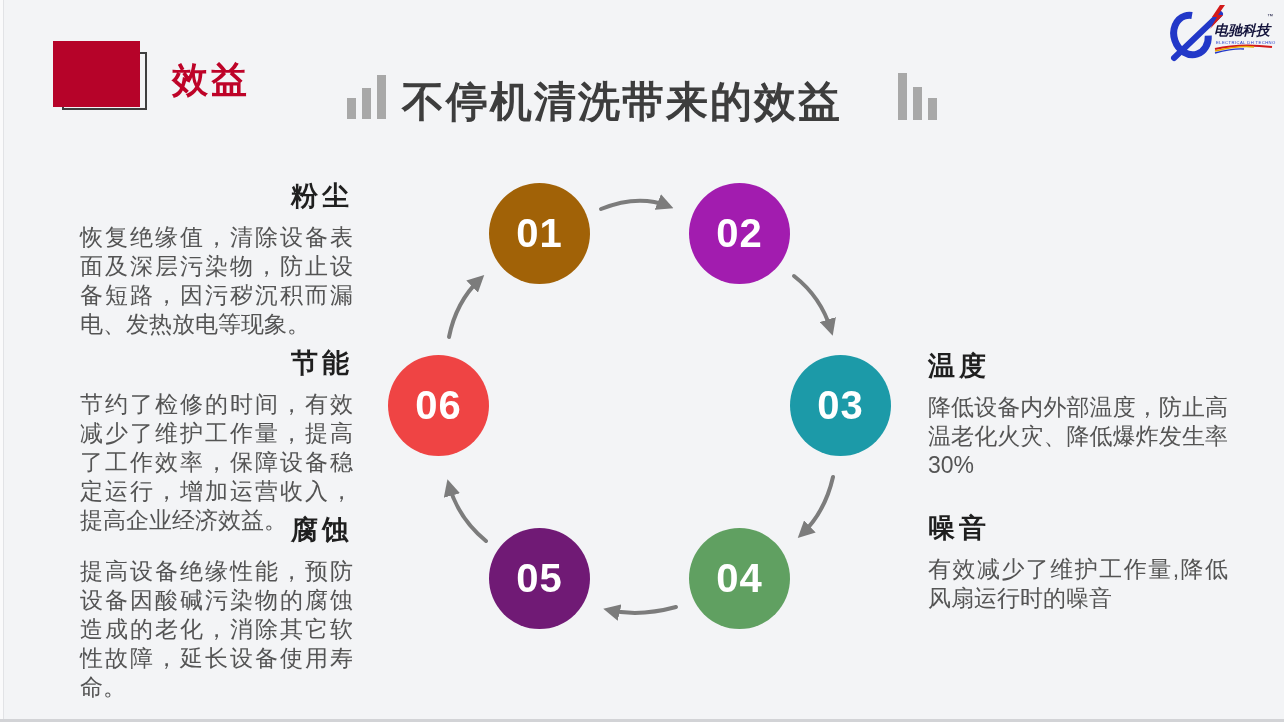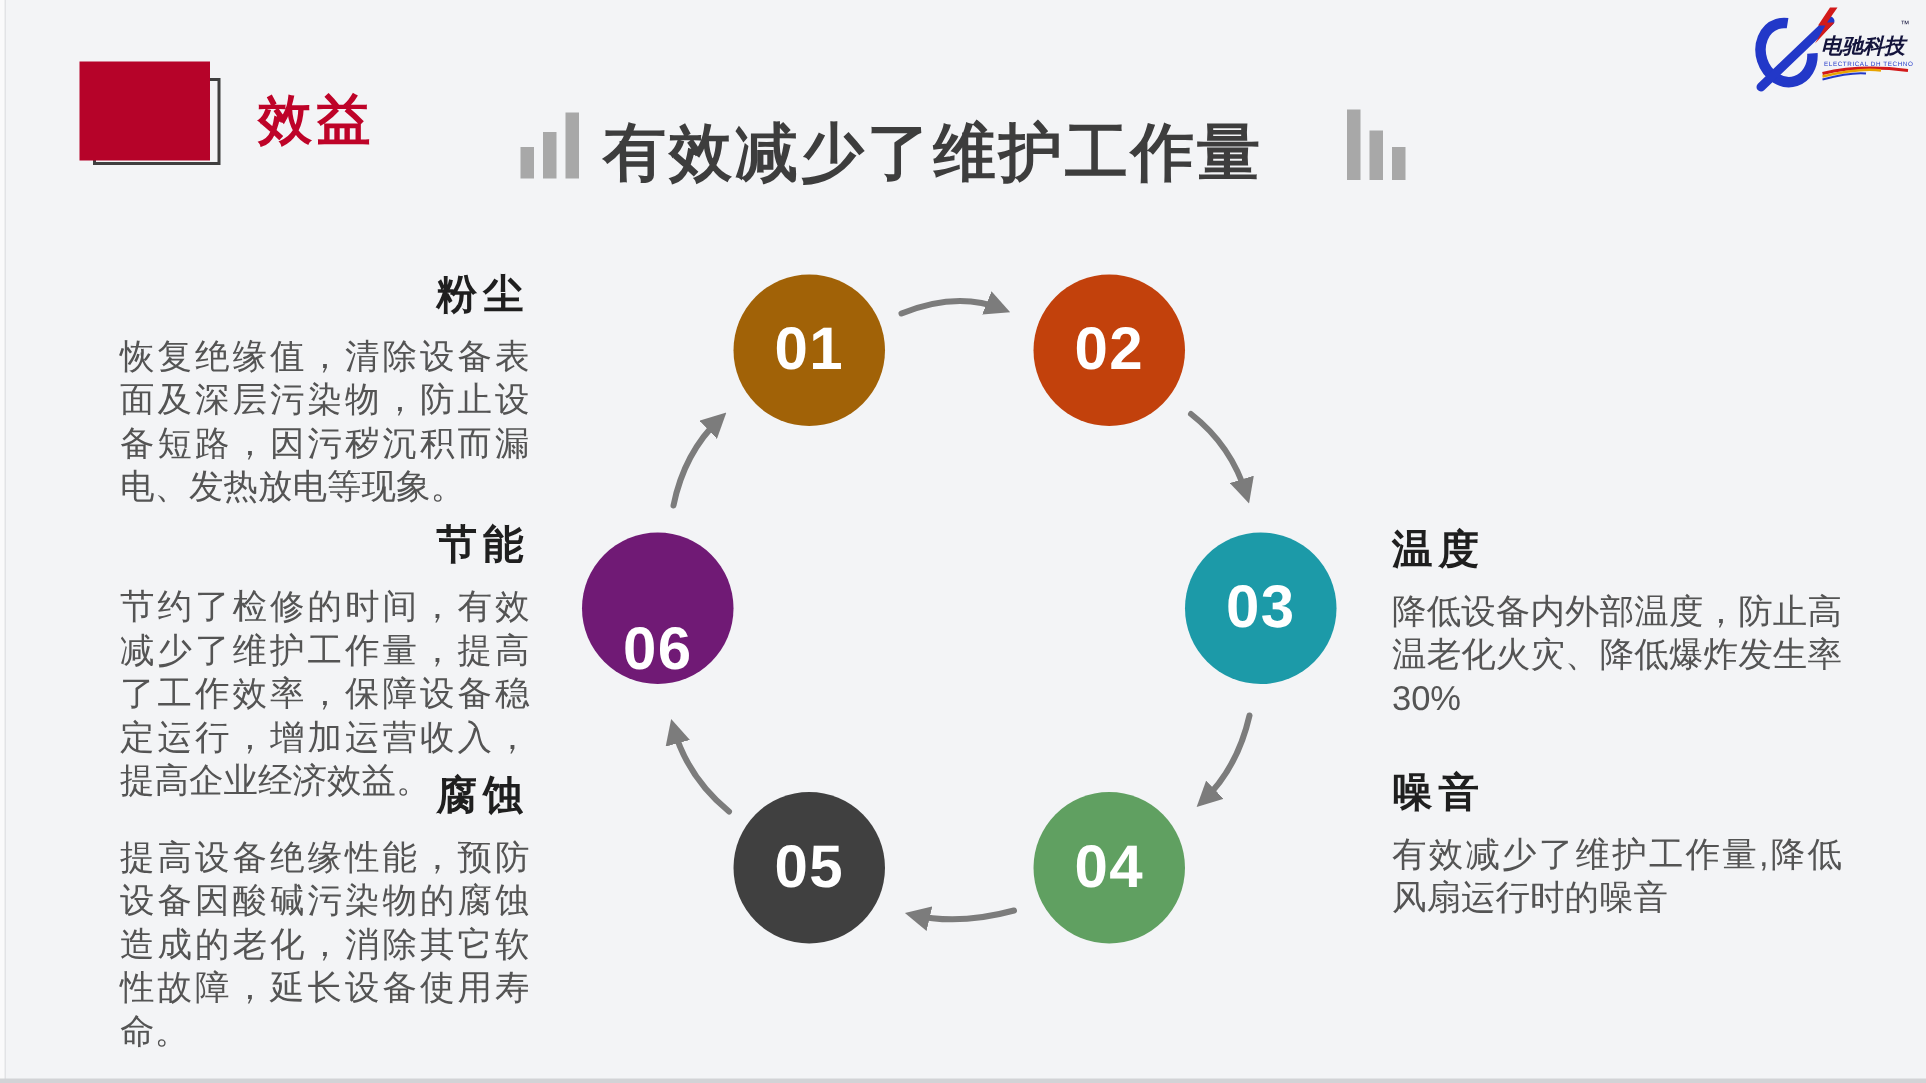--- a/index.html
+++ b/index.html
@@ -63,21 +63,21 @@
 
 <div class="badge-outline"></div>
 <div class="badge-rect"></div>
 <div class="badge-label">效益</div>
 
 <div class="bars bars-left">
   <div class="b1"></div>
     <div class="b2"></div>
     <div class="b3"></div>
 </div>
-<h1 class="main-title">有效减少了维护工作量</h1>
+<h1 class="main-title">不停机清洗带来的效益</h1>
 <div class="bars bars-right">
   <div class="b1"></div>
     <div class="b2"></div>
     <div class="b3"></div>
 </div>
 
 <div class="logo">
   <svg width="108" height="58" viewBox="0 0 108 58">
     <g fill="none">
       <ellipse cx="23" cy="31" rx="17" ry="20" stroke="#2238C8" stroke-width="7" transform="rotate(-18 23 31)" stroke-dasharray="88 28" stroke-dashoffset="-6"></ellipse>
@@ -105,33 +105,33 @@
     <path d="M 833 477 Q 825 512 802 534" marker-end="url(#ah)"></path>
     <path d="M 676 607 Q 639 617 609 610" marker-end="url(#ah)"></path>
     <path d="M 486 541 Q 458 518 449 485" marker-end="url(#ah)"></path>
     <path d="M 449 337 Q 456 302 480 279" marker-end="url(#ah)"></path>
   </g>
 </svg>
 
 <div class="circle" style="left: 489px; top: 183px; background-color: #a16207;">
   <span>01</span>
 </div>
-<div class="circle" style="left: 689px; top: 183px; background-color: #c2410c;">
+<div class="circle" style="left: 689px; top: 183px; background-color: #a21caf;">
   <span>02</span>
 </div>
 <div class="circle" style="left: 790px; top: 355px; background-color: rgb(28, 154, 168);">
   <span>03</span>
 </div>
 <div class="circle" style="left: 689px; top: 528px; background-color: rgb(96, 160, 97);">
   <span>04</span>
 </div>
-<div class="circle" style="left: 489px; top: 528px; background-color: #404040;">
+<div class="circle" style="left: 489px; top: 528px; background-color: #701a75;">
   <span>05</span>
 </div>
-<div class="circle" style="left: 388px; top: 355px; background-color: #701a75; align-items: flex-end;">
+<div class="circle" style="left: 388px; top: 355px; background-color: #ef4444;">
   <span>06</span>
 </div>
 
 <div class="benefit benefit-left pos-dust">
   <h3>粉尘</h3>
   <p>恢复绝缘值，清除设备表面及深层污染物，防止设备短路，因污秽沉积而漏电、发热放电等现象。</p>
 </div>
 <div class="benefit benefit-left pos-energy">
   <h3>节能</h3>
   <p>节约了检修的时间，有效减少了维护工作量，提高了工作效率，保障设备稳定运行，增加运营收入，提高企业经济效益。</p>

